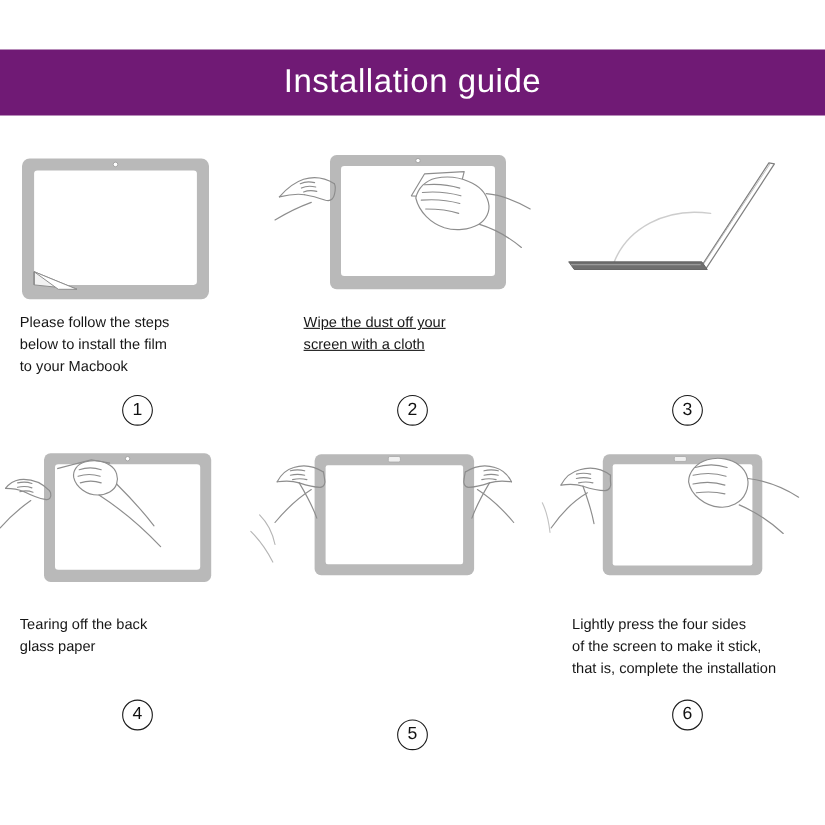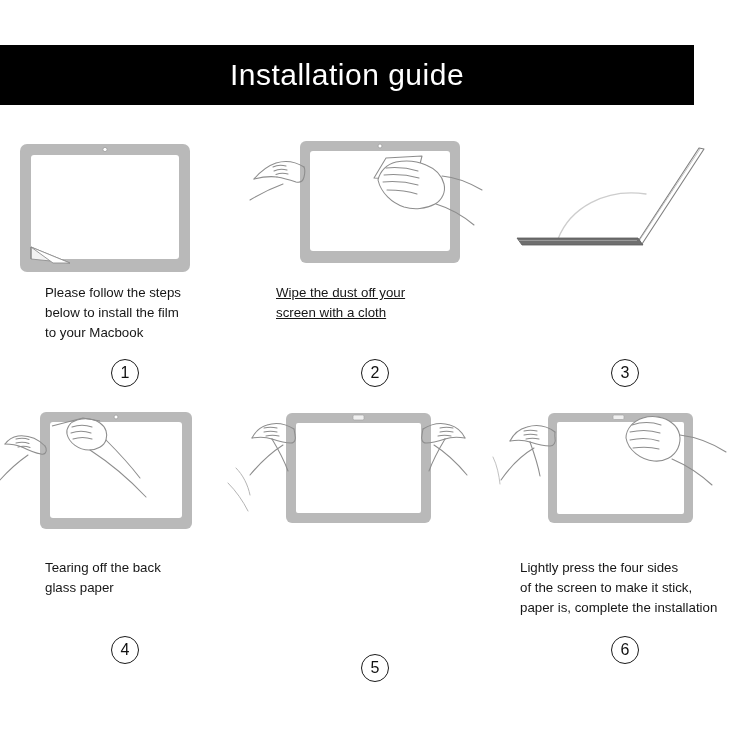--- a/index.html
+++ b/index.html
@@ -14,23 +14,23 @@
     color: #1a1a1a;
     overflow: hidden;
     position: relative;
   }
 
   
   .header-band {
     position: absolute;
     left: 0;
     top: 45px;
-    width: 694px;
+    width: 750px;
     height: 60px;
-    background: #000000;
+    background: #701a75;
     display: flex;
     align-items: center;
     justify-content: center;
   }
   .header-title {
     color: #ffffff;
     font-size: 30px;
     font-weight: 400;
     letter-spacing: 0.5px;
     line-height: 1;
@@ -66,21 +66,21 @@
     overflow: visible;
   }
 
   .caption {
     font-size: 13.3px;
     line-height: 20px;
     color: #161616;
     padding: 8px 12px 0 40px;
     white-space: pre-line;
   }
-  .cell-c1 .caption { padding-left: 45px; padding-right: 8px; }
+  .cell-c1 .caption { padding-left: 18px; padding-right: 8px; }
   .cell-c2 .caption { padding-left: 26px; padding-right: 4px; text-decoration: underline; }
   .cell-c3 .caption { padding-left: 20px; padding-right: 4px; }
 
   .step-badge {
     position: absolute;
     bottom: 18px;
     left: 0;
     width: 100%;
     display: flex;
     justify-content: center;
@@ -327,19 +327,19 @@
         </g>
 
         <g fill="none" stroke="#8d8d8d" stroke-width="1.05" stroke-linecap="round">
           <path d="M180 30 C196 32, 212 38, 226 47"></path>
           <path d="M172 54 C186 60, 200 69, 212 80"></path>
         </g>
       </svg>
     </div>
     <div class="caption">Lightly press the four sides
 of the screen to make it stick,
-paper is, complete the installation</div>
+that is, complete the installation</div>
     <div class="step-badge">
       <div class="badge-circle">6</div>
     </div>
   </div>
 
 </div>
 
 </body></html>

